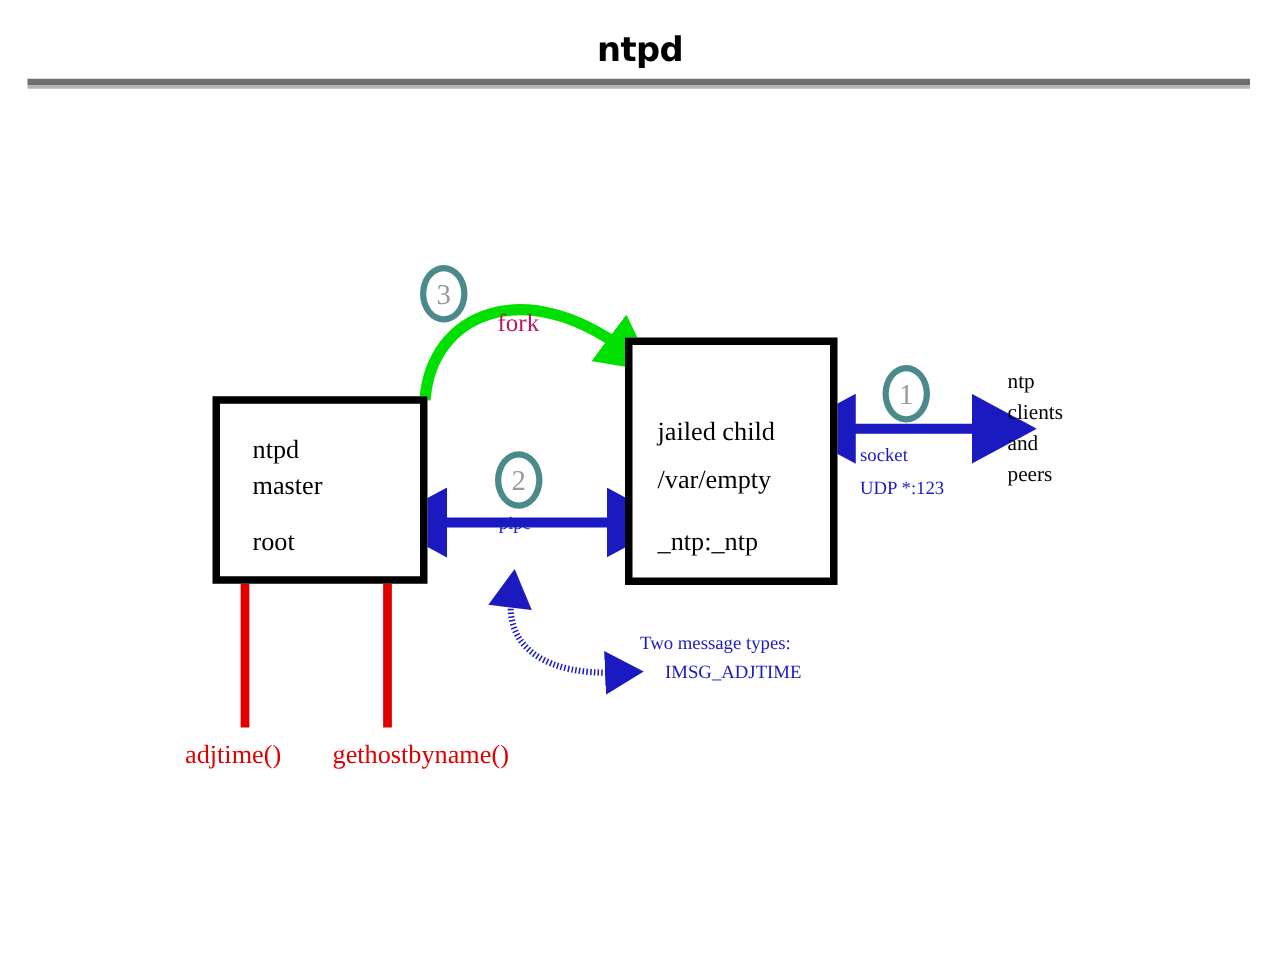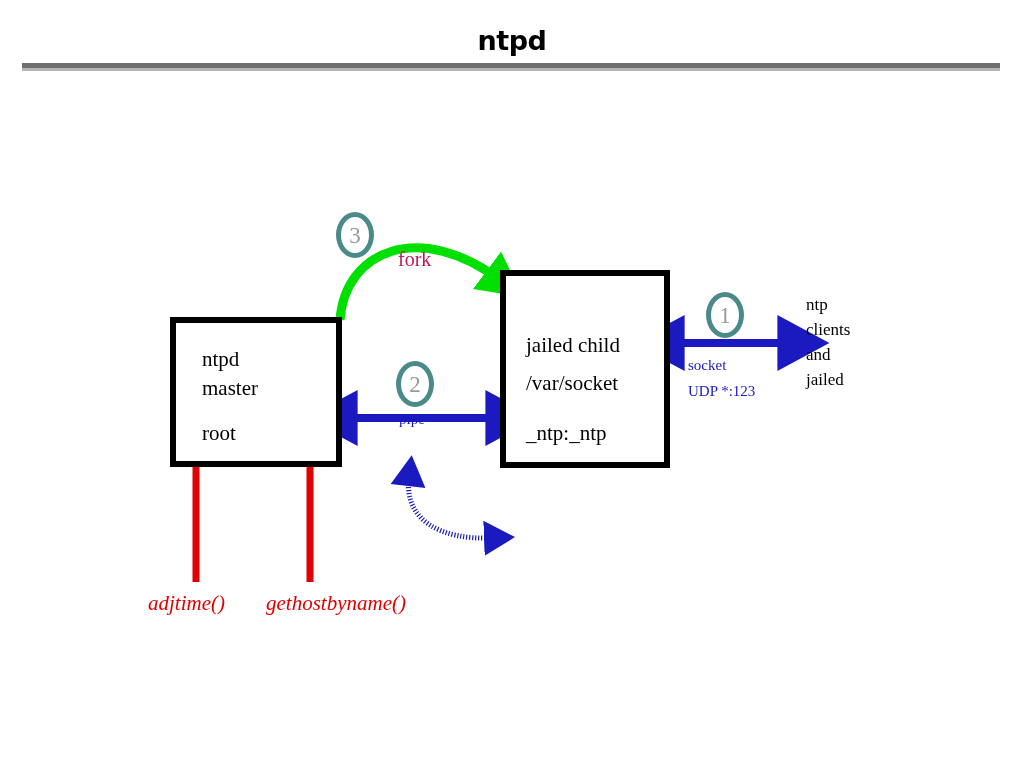--- a/index.html
+++ b/index.html
@@ -127,21 +127,21 @@
   #badge-3 { left: 336px; top: 212px; width: 38px; height: 46px; line-height: 38px; }
 
   
   .lbl {
     position: absolute;
     white-space: nowrap;
     z-index: 7;
   }
   .lbl-blue { color: #1a1ac0; font-size: 15px; line-height: 23px; }
   .lbl-green { color: #be185d; font-size: 20px; line-height: 23px; }
-  .lbl-red { color: #e00000; font-size: 21px; line-height: 24px; font-style: italic; }
+  .lbl-red { color: #e00000; font-size: 21px; line-height: 24px; }
   .lbl-black { color: #000000; font-size: 21px; line-height: 24px; }
 
   #lbl-fork   { left: 398px; top: 248px; }
   #lbl-pipe   { left: 399px; top: 408px; }
   #lbl-socket { left: 688px; top: 354px; }
   #lbl-udp    { left: 688px; top: 380px; }
   #lbl-clients { left: 806px; top: 292px; font-size: 17px; line-height: 25px; }
   #lbl-msgtypes { left: 512px; top: 504px; }
   #lbl-adjtime { left: 148px; top: 591px; }
   #lbl-gethost { left: 266px; top: 591px; }
@@ -190,39 +190,41 @@
   </svg>
 
   <div class="proc-box" id="box-master">
     <span class="box-line" id="master-l1">ntpd</span>
     <span class="box-line" id="master-l2">master</span>
     <span class="box-line" id="master-l3">root</span>
   </div>
 
   <div class="proc-box" id="box-child">
     <span class="box-line" id="child-l1">jailed child</span>
-    <span class="box-line" id="child-l2">/var/socket</span>
+    <span class="box-line" id="child-l2">/var/empty</span>
     <span class="box-line" id="child-l3">_ntp:_ntp</span>
   </div>
 
   <div class="badge" id="badge-1">1</div>
   <div class="badge" id="badge-2">2</div>
   <div class="badge" id="badge-3">3</div>
 
   <div class="lbl lbl-green" id="lbl-fork">fork</div>
   <div class="lbl lbl-blue" id="lbl-pipe">pipe</div>
   <div class="lbl lbl-blue" id="lbl-socket">socket</div>
   <div class="lbl lbl-blue" id="lbl-udp">UDP *:123</div>
 
   <div class="lbl lbl-black" id="lbl-clients">
     <span>ntp</span><br>
     <span>clients</span><br>
     <span>and</span><br>
-    <span>jailed</span>
+    <span>peers</span>
   </div>
 
   <div class="lbl lbl-blue" id="lbl-msgtypes">
+    <span>Two message types:</span>
+    <span class="msg-indent">IMSG_ADJTIME</span>
   </div>
 
   <div class="lbl lbl-red" id="lbl-adjtime">adjtime()</div>
   <div class="lbl lbl-red" id="lbl-gethost">gethostbyname()</div>
 
 </div>
 
 </body></html>

